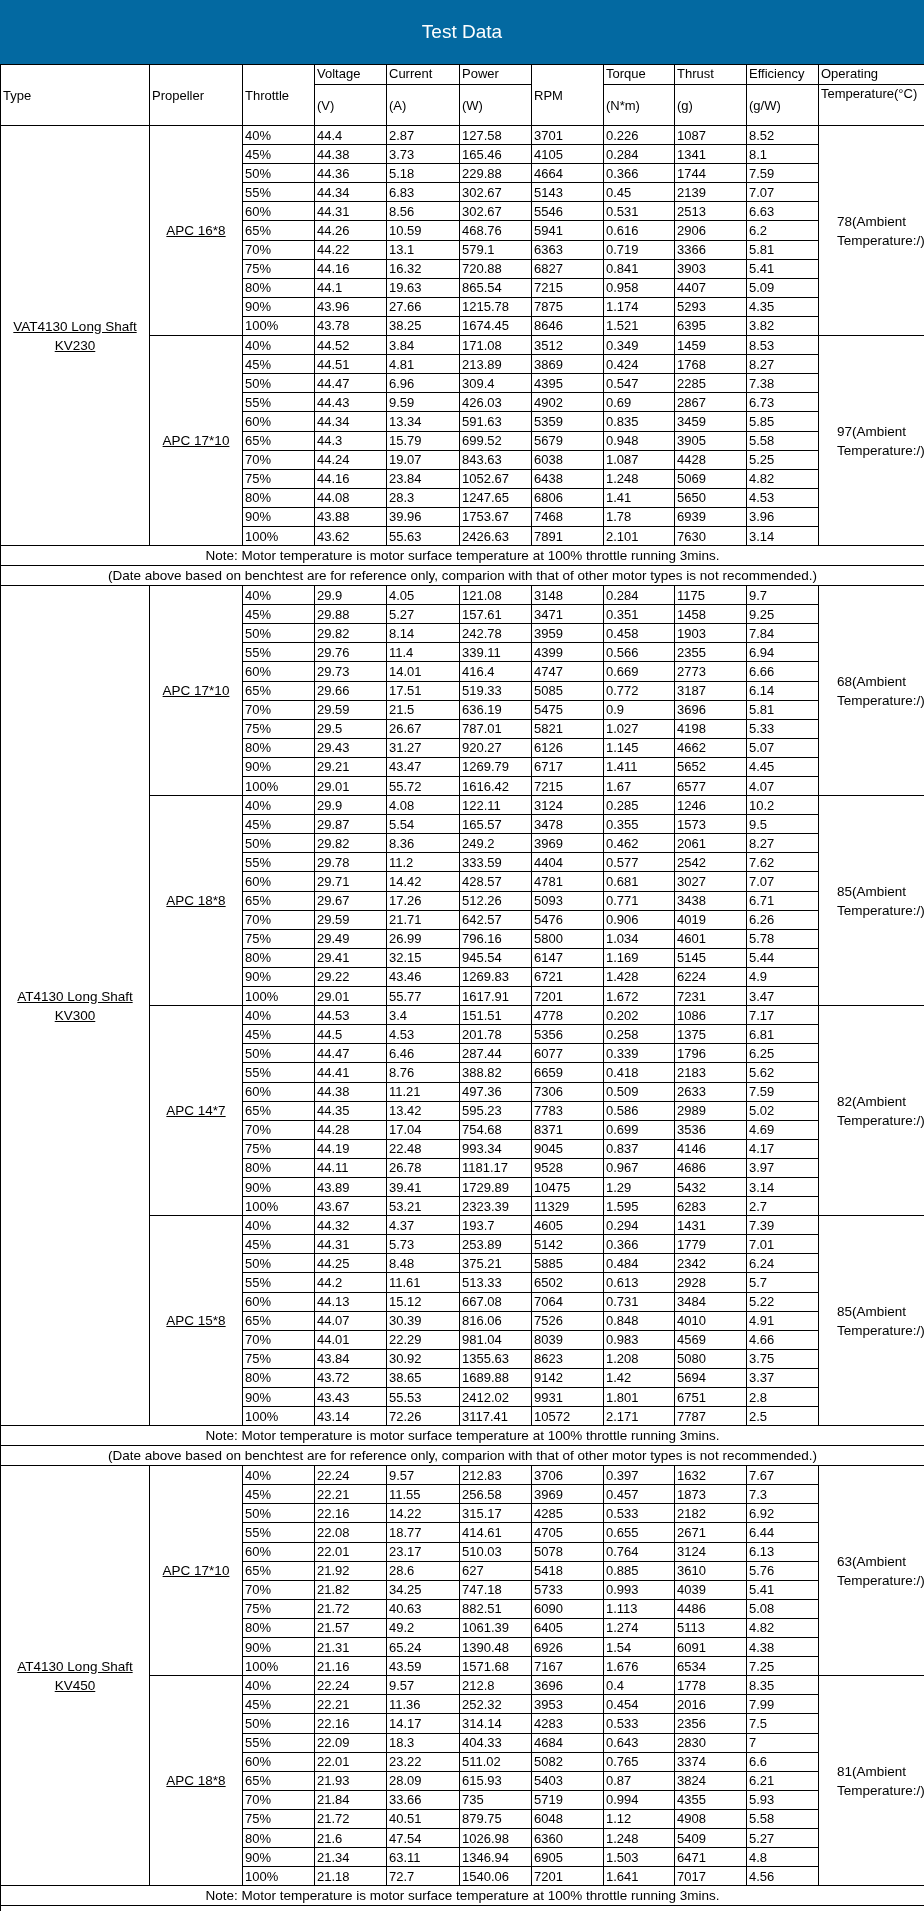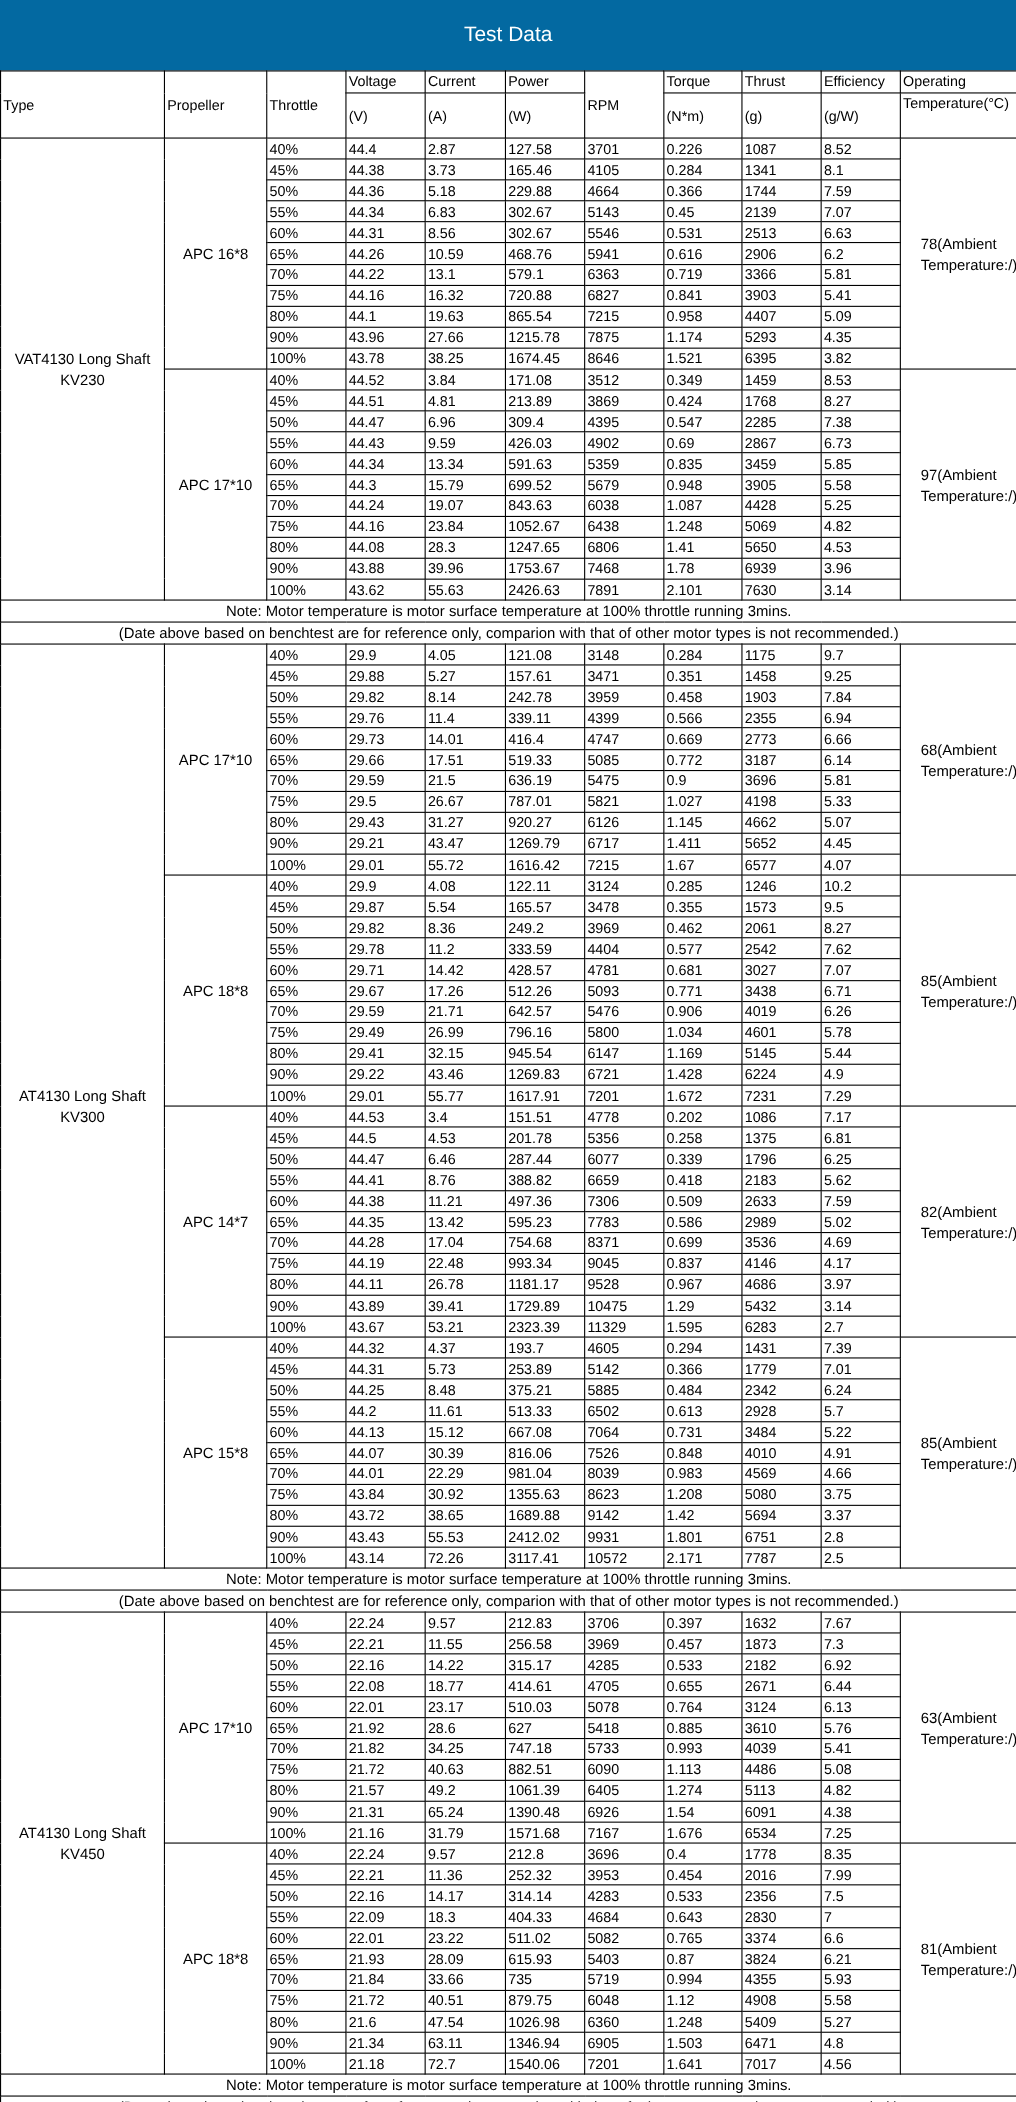--- a/index.html
+++ b/index.html
@@ -4,21 +4,21 @@
 <style>
   html, body { margin: 0; padding: 0; background: #ffffff; }
   body { width: 924px; height: 1911px; overflow: hidden; font-family: "Liberation Sans", sans-serif; color: #000; }
   .title-bar { height: 64px; background: #0369a1; color: #fff; font-size: 19px; display: flex; align-items: center; justify-content: center; }
   table { border-collapse: collapse; table-layout: fixed; width: 924px; font-size: 13px; }
   td { border: 1px solid #000; padding: 0 0 0 2px; line-height: 17px; height: 18.1px; vertical-align: middle; white-space: nowrap; overflow: hidden; }
   td.hdr { padding-left: 2px; vertical-align: middle; }
   td.hdr-top { height: 19px; vertical-align: top; margin-top: 36px; }
   td.hdr-bot { height: 40px; vertical-align: middle; }
   td.hdr-temp { white-space: normal; line-height: 17px; vertical-align: top; }
-  td.type-cell, td.prop-cell { text-align: center; white-space: normal; padding: 0 4px; font-size: 13.5px; line-height: 19px; }
+  td.type-cell, td.prop-cell { text-align: center; white-space: normal; padding: 0 4px; font-size: 13.5px; line-height: 19px; text-decoration: underline; }
   td.temp-cell { text-align: center; white-space: normal; padding: 0 18px; font-size: 13.5px; line-height: 19px; }
   td.note { text-align: center; font-size: 13.5px; height: 19px; padding: 0; margin-top: 28px; }
 </style>
 </head>
 <body>
 
 <div class="title-bar">
     <span>Test Data</span>
   </div>
 
@@ -508,21 +508,21 @@
         <td>4.9</td>
       </tr>
       <tr>
         <td>100%</td>
         <td>29.01</td>
         <td>55.77</td>
         <td>1617.91</td>
         <td>7201</td>
         <td>1.672</td>
         <td>7231</td>
-        <td>7.29</td>
+        <td>3.47</td>
       </tr>
       <tr>
         <td class="prop-cell" rowspan="11">APC 14*7</td>
         <td>40%</td>
         <td>44.53</td>
         <td>3.4</td>
         <td>151.51</td>
         <td>4778</td>
         <td>0.202</td>
         <td>1086</td>
@@ -846,21 +846,21 @@
         <td>65.24</td>
         <td>1390.48</td>
         <td>6926</td>
         <td>1.54</td>
         <td>6091</td>
         <td>4.38</td>
       </tr>
       <tr>
         <td>100%</td>
         <td>21.16</td>
-        <td>31.79</td>
+        <td>43.59</td>
         <td>1571.68</td>
         <td>7167</td>
         <td>1.676</td>
         <td>6534</td>
         <td>7.25</td>
       </tr>
       <tr>
         <td class="prop-cell" rowspan="11">APC 18*8</td>
         <td>40%</td>
         <td>22.24</td>

